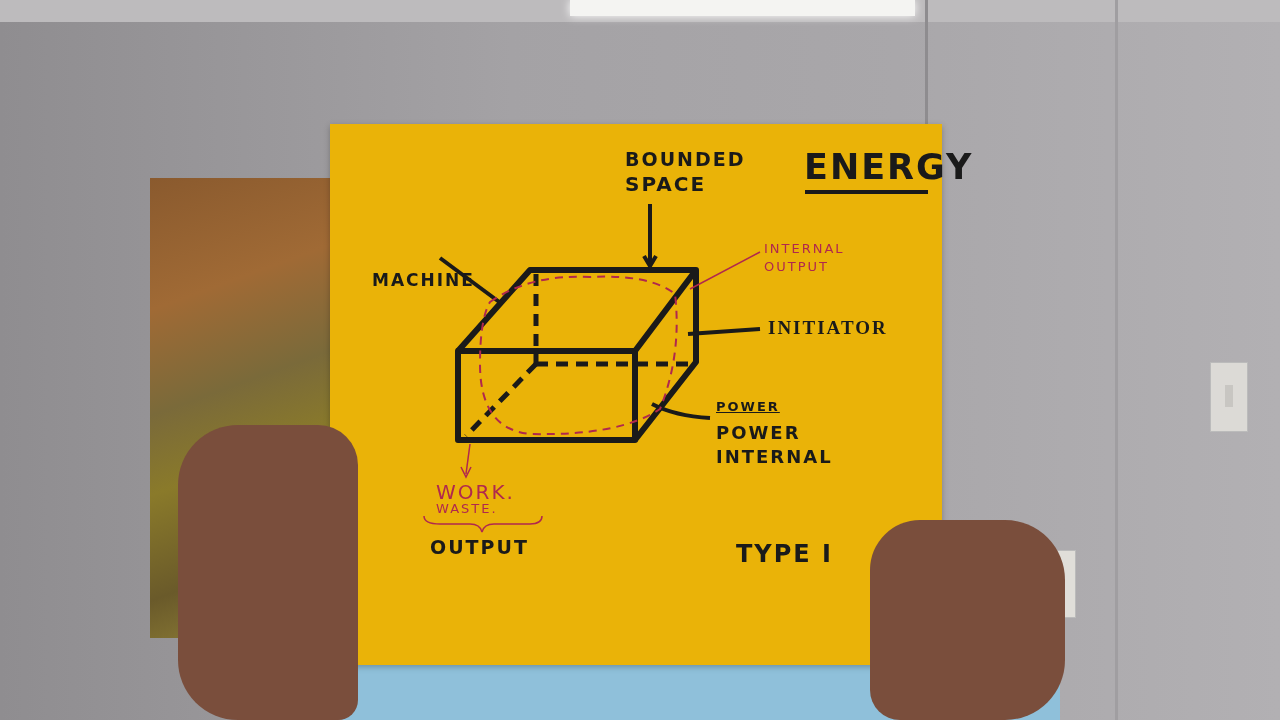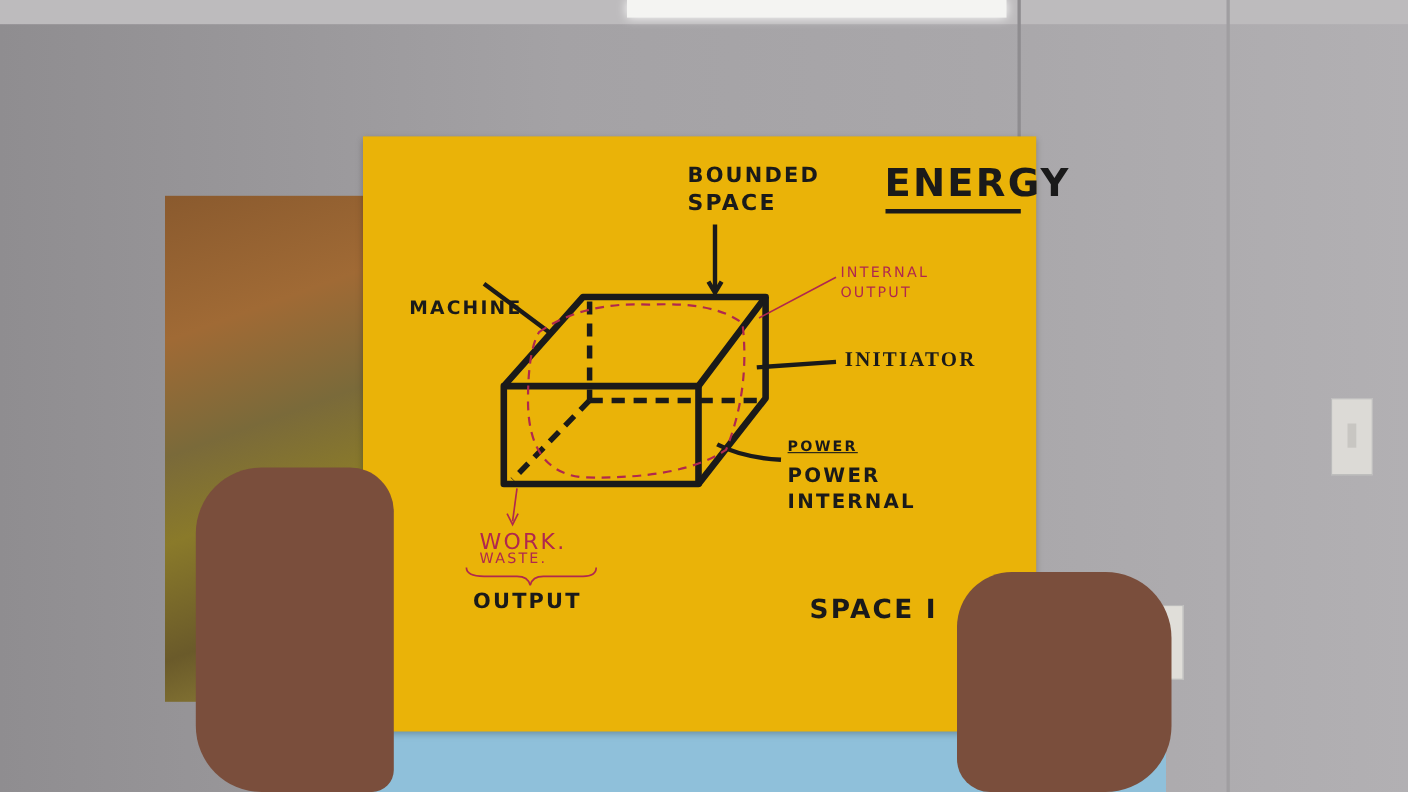--- a/index.html
+++ b/index.html
@@ -79,17 +79,17 @@
   <div class="lbl" style="left:42px;top:108px;font-size:17px;margin-top:40px;">MACHINE</div>
   <div class="lbl red" style="left:434px;top:118px;font-size:13px;">INTERNAL</div>
   <div class="lbl red" style="left:434px;top:136px;font-size:13px;">OUTPUT</div>
   <div class="lbl" style="left:438px;top:194px;font-size:19px;font-family:Liberation Serif, serif;">INITIATOR</div>
   <div class="lbl" style="left:386px;top:276px;font-size:13px;text-decoration:underline;">POWER</div>
   <div class="lbl" style="left:386px;top:300px;font-size:18px;">POWER</div>
   <div class="lbl" style="left:386px;top:324px;font-size:18px;">INTERNAL</div>
   <div class="lbl red" style="left:106px;top:358px;font-size:20px;">WORK.</div>
   <div class="lbl red" style="left:106px;top:378px;font-size:13px;">WASTE.</div>
   <div class="lbl" style="left:100px;top:414px;font-size:19px;">OUTPUT</div>
-  <div class="lbl" style="left:406px;top:418px;font-size:24px;">SPACE I</div>
+  <div class="lbl" style="left:406px;top:418px;font-size:24px;">TYPE I</div>
 </div>
 
 <div class="hand-left"></div>
 <div class="hand-right"></div>
 
 </body></html>

